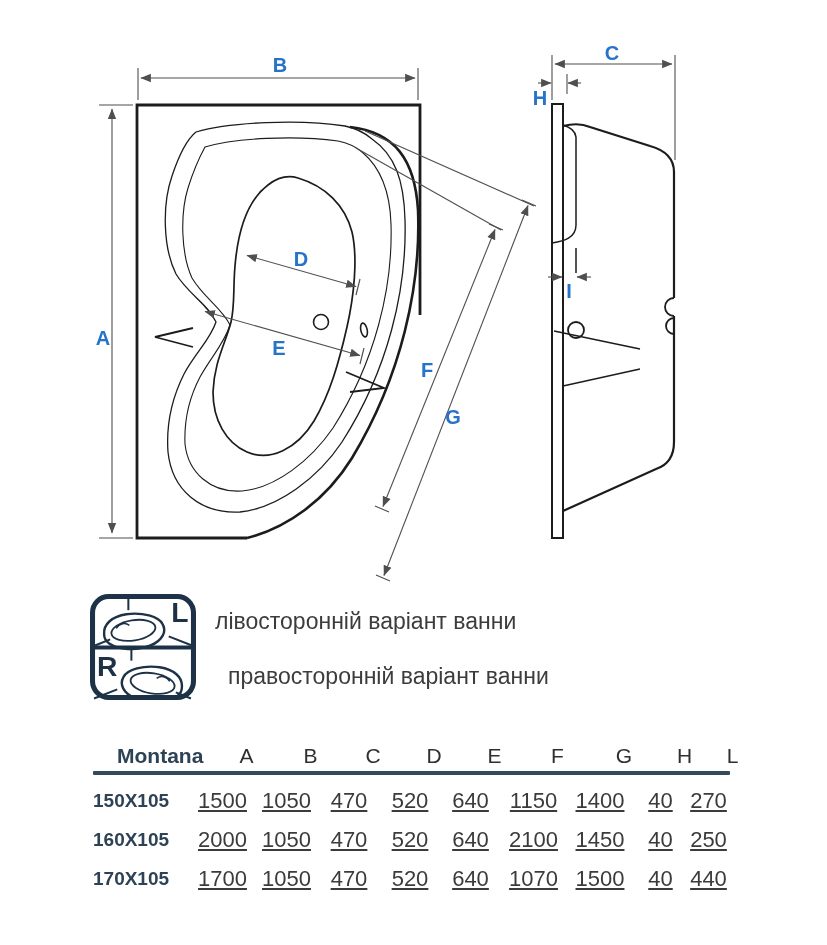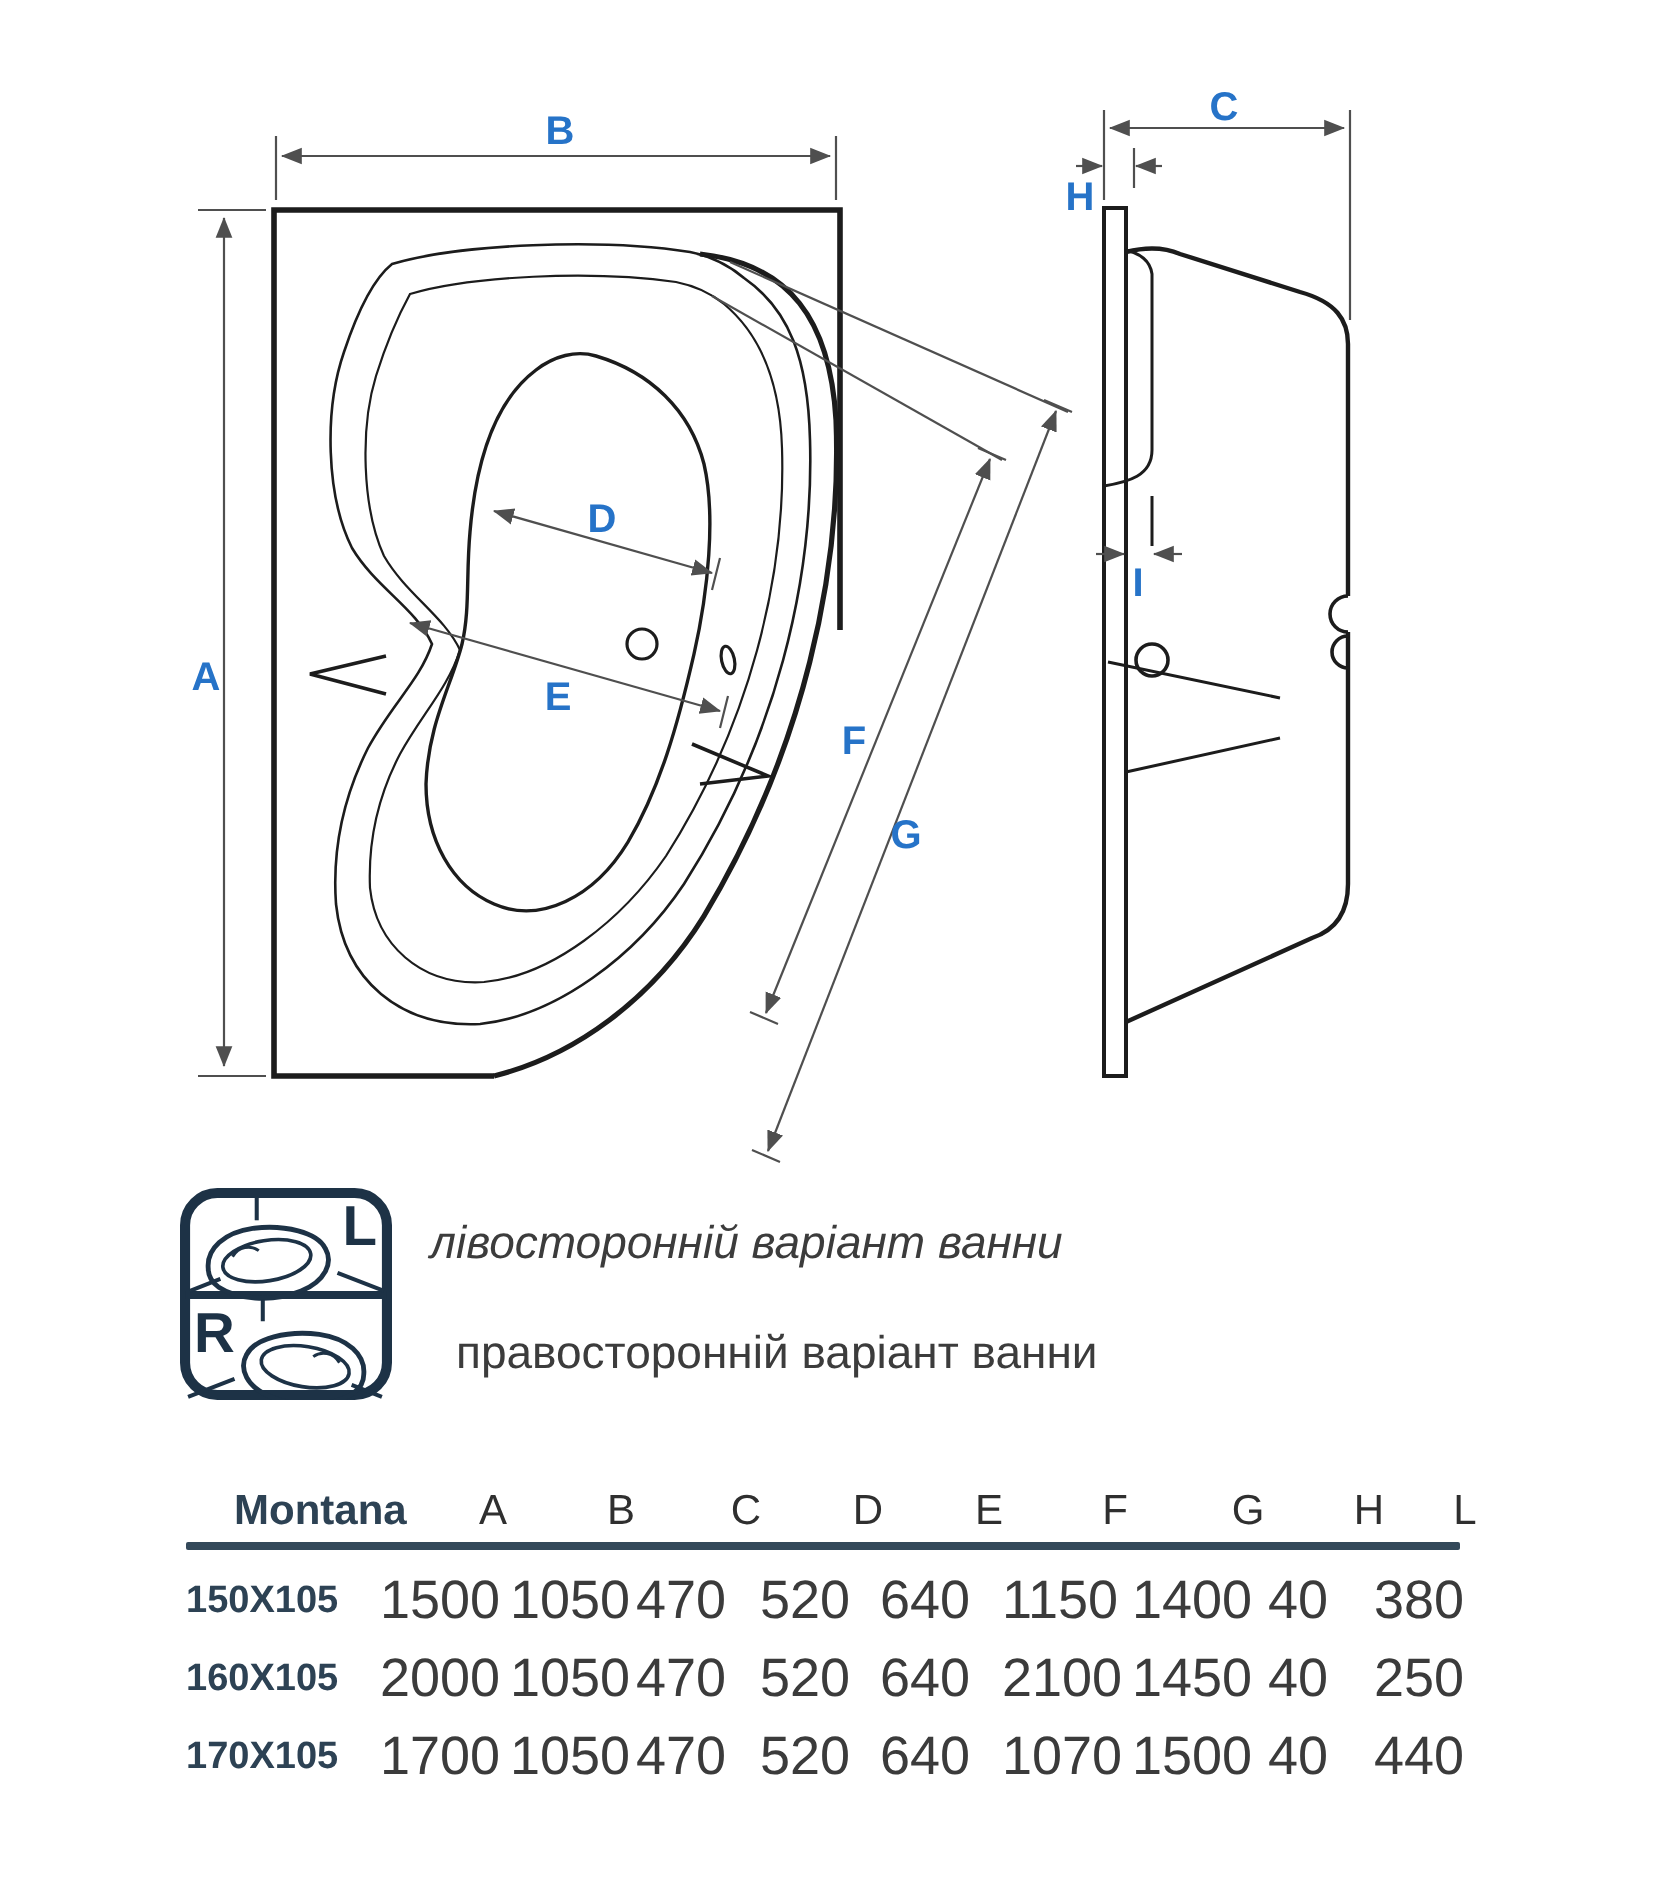--- a/index.html
+++ b/index.html
@@ -11,34 +11,34 @@
                font-size:20px;fill:#2673c8;}
   svg text.iconletter{font-family:"Liberation Sans", sans-serif;font-weight:bold;
                font-size:28px;fill:#1d3246;}
 
   .drawings{position:absolute;left:0;top:0;width:827px;height:600px;}
 
   .variant-icon{position:absolute;left:90px;top:594px;width:106px;height:106px;}
 
   .variant-text{position:absolute;left:215px;width:420px;height:30px;
                 font-size:23px;color:#3c3c3c;white-space:nowrap;}
-  .variant-text.first{top:608px;font-style:italic;}
+  .variant-text.first{top:608px;}
   .variant-text.second{top:663px;margin-left:13px;}
 
   .size-table{position:absolute;left:93px;top:744px;width:637px;}
   .t-row{display:grid;grid-template-columns:97px 65px 63px 62px 60px 61px 65px 68px 53px 43px;
          align-items:center;}
   .t-head{height:24px;margin-left:24px;}
   .t-title{font-size:21px;font-weight:bold;color:#2d4254;}
   .t-col{font-size:21px;color:#2f2f2f;text-align:center;}
   .t-rule{height:4px;background:#34495a;margin-top:3px;border-radius:1px;}
   .t-body{padding-top:6px;}
   .t-body .t-row{height:39px;}
   .t-rowlabel{font-size:19px;font-weight:bold;color:#2d4254;}
-  .t-cell{font-size:27px;color:#3b3b3b;text-align:left;}
+  .t-cell{font-size:22px;color:#3b3b3b;text-align:center;text-decoration:underline;}
 </style>
 </head>
 <body>
 
 <div class="page">
 
   <svg class="drawings" viewBox="0 0 827 600">
     <defs>
       <marker id="ar" viewBox="0 0 10 10" refX="9" refY="5" markerWidth="10" markerHeight="10" orient="auto-start-reverse">
         <path d="M0,1.2 L9.5,5 L0,8.8 z" fill="#4f4f4f"></path>
@@ -182,21 +182,21 @@
       <div class="t-row">
         <div class="t-rowlabel">150X105</div>
         <div class="t-cell">1500</div>
         <div class="t-cell">1050</div>
         <div class="t-cell">470</div>
         <div class="t-cell">520</div>
         <div class="t-cell">640</div>
         <div class="t-cell">1150</div>
         <div class="t-cell">1400</div>
         <div class="t-cell">40</div>
-        <div class="t-cell">380</div>
+        <div class="t-cell">270</div>
       </div>
       <div class="t-row">
         <div class="t-rowlabel">160X105</div>
         <div class="t-cell">2000</div>
         <div class="t-cell">1050</div>
         <div class="t-cell">470</div>
         <div class="t-cell">520</div>
         <div class="t-cell">640</div>
         <div class="t-cell">2100</div>
         <div class="t-cell">1450</div>

